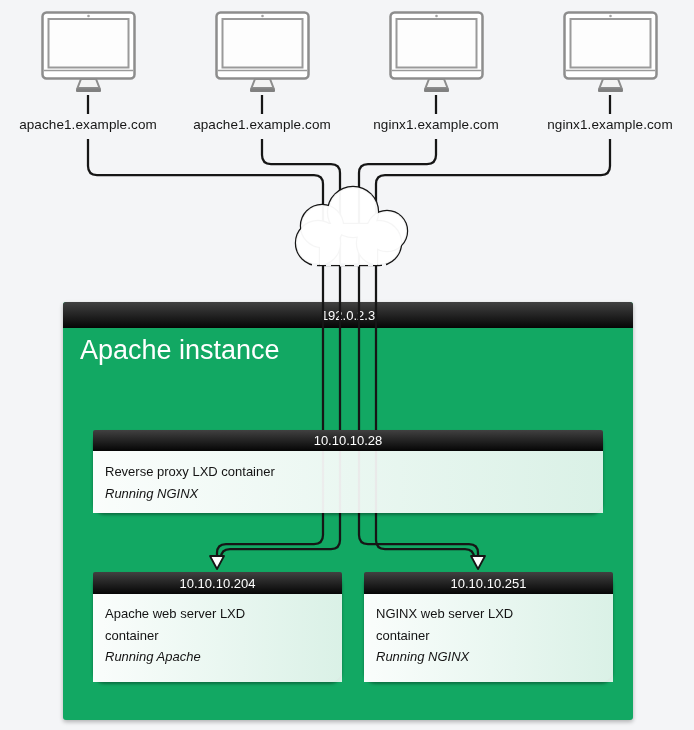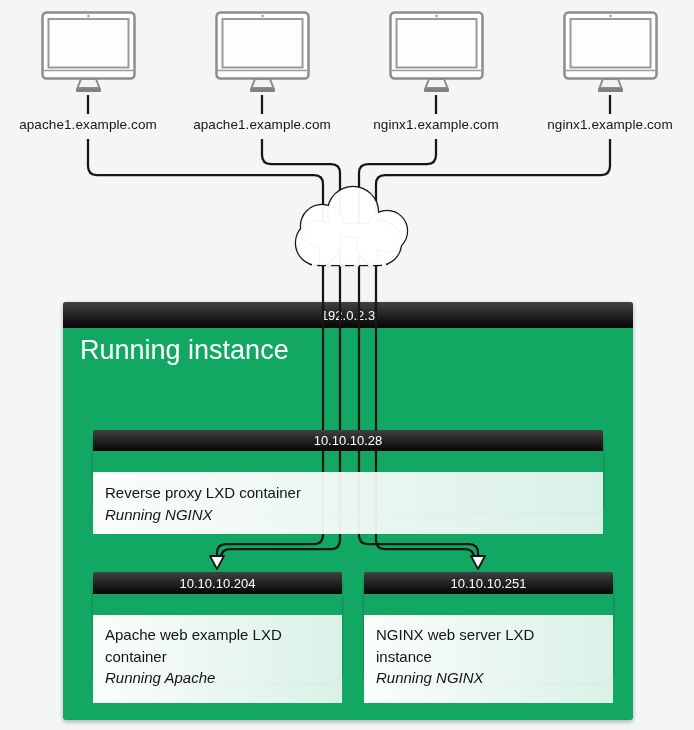--- a/index.html
+++ b/index.html
@@ -23,21 +23,21 @@
     background:var(--green);border-radius:3px;box-shadow:0 2px 4px rgba(0,0,0,.28);z-index:1;}
   .black-bar{background:linear-gradient(180deg,var(--bar-top),var(--bar-bot));
     color:#fff;font-size:13px;display:flex;align-items:center;justify-content:center;}
   .green-box > .black-bar{height:26px;border-radius:3px 3px 0 0;}
   .green-title{position:absolute;left:17px;top:33px;color:#fff;font-size:27px;}
 
   
   .node{position:absolute;z-index:3;border-radius:12px;box-shadow:0 2px 3px rgba(0,0,0,.35);}
   .node .black-bar{border-radius:2px 2px 0 0;}
   .node .body{background:linear-gradient(90deg,rgba(255,255,255,.98),rgba(251,253,252,.86));
-    font-size:15px;line-height:21.5px;color:#141414;margin-top:21px;}
+    font-size:13px;line-height:21.5px;color:#141414;}
   #proxy-box{left:93px;top:430px;width:510px;height:83px;}
   #proxy-box .black-bar{height:21px;}
   #proxy-box .body{height:62px;padding:10px 12px;}
   #apache-box{left:93px;top:572px;width:249px;height:110px;}
   #nginx-box{left:364px;top:572px;width:249px;height:110px;}
   #apache-box .black-bar,#nginx-box .black-bar{height:22px;}
   #apache-box .body,#nginx-box .body{height:88px;padding:9px 12px;}
   .node .title{max-width:190px;}
   #proxy-box .title{max-width:none;}
   .node em{}
@@ -90,21 +90,21 @@
 
   <div class="client-label" style="left:3px">apache1.example.com</div>
   <div class="client-label" style="left:177px">apache1.example.com</div>
   <div class="client-label" style="left:351px">nginx1.example.com</div>
   <div class="client-label" style="left:525px">nginx1.example.com</div>
 
   <div class="green-box">
     <div class="black-bar">
       <span>192.0.2.3</span>
     </div>
-    <div class="green-title">Running instance</div>
+    <div class="green-title">Apache instance</div>
   </div>
 
   <svg id="wires" viewBox="0 0 694 730">
     <g stroke="#161616" stroke-width="2.25" fill="none">
       <path d="M88 95 V114"></path>
       <path d="M262 95 V114"></path>
       <path d="M436 95 V114"></path>
       <path d="M610 95 V114"></path>
       <path d="M88 139 V166 Q88 175 97 175 H314 Q323 175 323 184 V535 Q323 544 314 544 H226 Q217 544 217 553 V560"></path>
       <path d="M262 139 V155 Q262 164 271 164 H331 Q340 164 340 173 V540 Q340 549 331 549 H230 Q221 549 221 558 V560"></path>
@@ -144,28 +144,28 @@
       <div class="title">Reverse proxy LXD container</div>
       <em>Running NGINX</em>
     </div>
   </div>
 
   <div class="node" id="apache-box">
     <div class="black-bar">
       <span>10.10.10.204</span>
     </div>
     <div class="body">
-      <div class="title">Apache web example LXD container</div>
+      <div class="title">Apache web server LXD container</div>
       <em>Running Apache</em>
     </div>
   </div>
 
   <div class="node" id="nginx-box">
     <div class="black-bar">
       <span>10.10.10.251</span>
     </div>
     <div class="body">
-      <div class="title">NGINX web server LXD instance</div>
+      <div class="title">NGINX web server LXD container</div>
       <em>Running NGINX</em>
     </div>
   </div>
 
 </div>
 
 </body></html>

